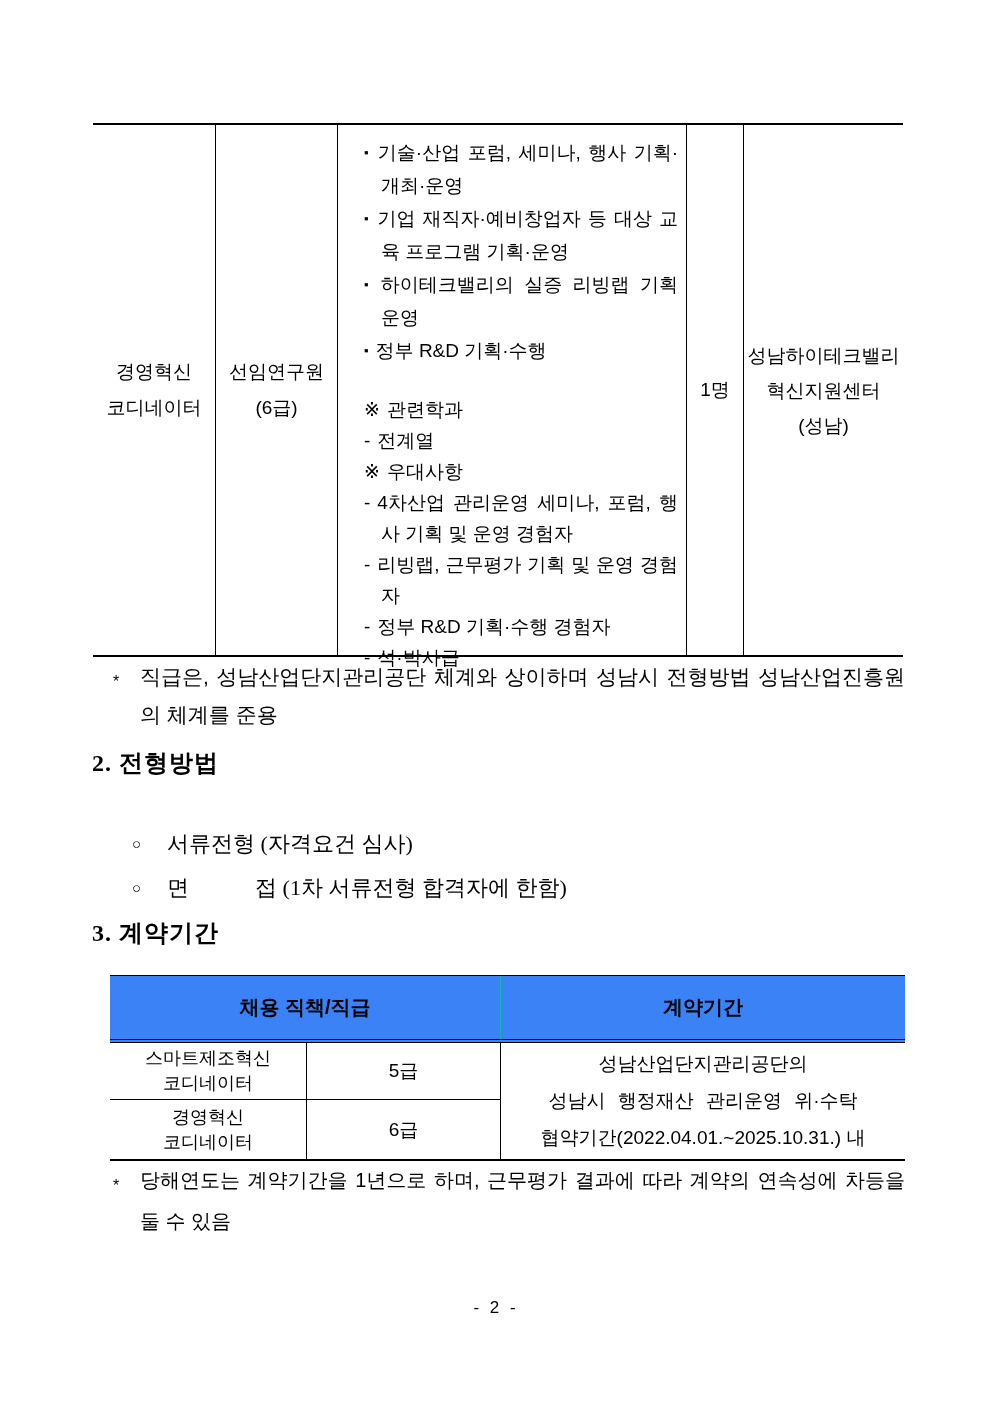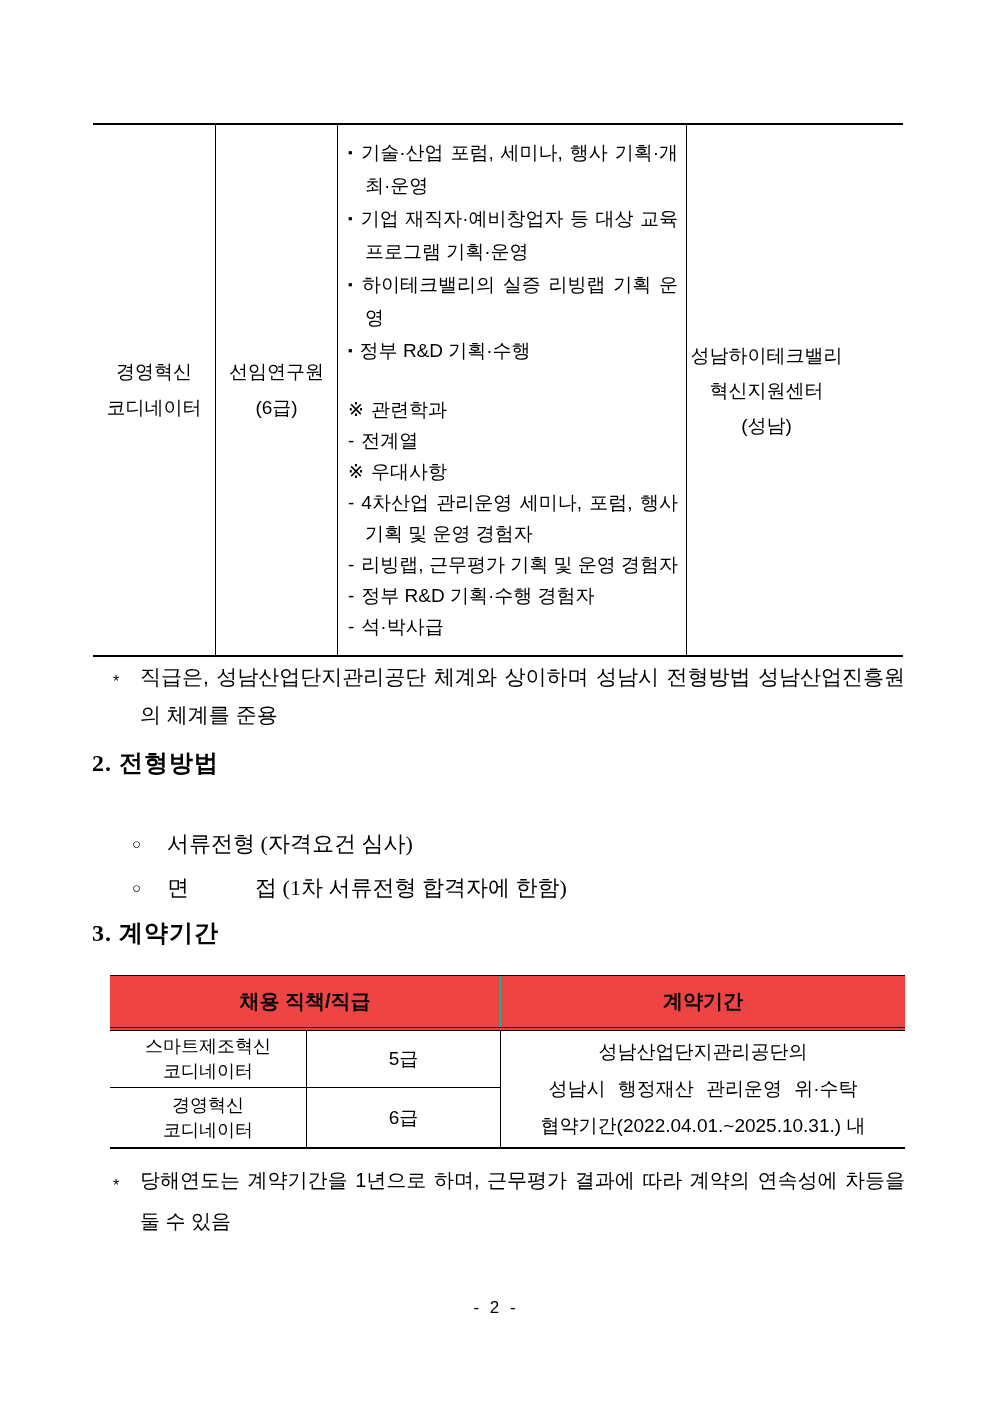--- a/index.html
+++ b/index.html
@@ -8,21 +8,21 @@
 
   
   .t1{position:absolute;left:93px;top:123px;width:810px;height:534px;display:flex;
       border-top:2px solid #000;border-bottom:2px solid #000;box-sizing:border-box;}
   .t1 > div{box-sizing:border-box;font-size:19px;}
   .bl{border-left:1px solid #000;}
   .center{display:flex;align-items:center;justify-content:center;text-align:center;}
   .pre{white-space:pre-line;}
   .c1{width:122px;line-height:36px;}
   .c2{width:122px;line-height:36px;}
-  .c3{width:349px;padding:11px 8px 0 10px;}
+  .c3{width:349px;padding:11px 8px 0 26px;}
   .c4{width:57px;font-size:18px;}
   .c5{width:160px;line-height:35px;}
 
   .hang{padding-left:17px;text-indent:-17px;text-align:justify;word-break:break-all;
         line-height:33px;}
   .hang .mk{margin-right:7px;}
   .dut .mk{font-size:13px;vertical-align:2px;}
   .qual{line-height:31px;}
   .gap{height:27px;}
 
@@ -41,21 +41,21 @@
   .li{position:absolute;left:110px;font-family:"Liberation Serif","DejaVu Serif",serif;
       font-size:22px;white-space:pre;}
   .li1{top:803px;}
   .li2{top:847px;}
   .li .circle{font-size:15px;margin-right:26px;vertical-align:2px;}
 
   
   .t2{position:absolute;left:110px;top:975px;width:795px;border-bottom:2px solid #000;
       box-sizing:border-box;}
   .t2 *{box-sizing:border-box;}
-  .t2-h{display:flex;height:56px;background:#ef4444;border-top:1px solid #000;
+  .t2-h{display:flex;height:68px;background:#3b82f6;border-top:1px solid #000;
         border-bottom:4px double #000;font-weight:bold;font-size:20px;}
   .hc1{width:390px;display:flex;align-items:center;justify-content:center;}
   .hc2{width:405px;display:flex;align-items:center;justify-content:center;
        border-left:1px solid #14b8a6;}
   .t2-body{display:flex;height:116px;}
   .t2-left{width:390px;display:flex;flex-direction:column;}
   .t2-row{display:flex;height:56px;}
   .t2-row.r2{height:60px;border-top:1px solid #000;}
   .t2-cell{display:flex;align-items:center;justify-content:center;text-align:center;}
   .tp{width:196px;font-size:18px;line-height:25px;}
@@ -111,20 +111,23 @@
       <div class="hang qual">
         <span class="mk">-</span><span>리빙랩, 근무평가 기획 및 운영 경험자</span>
       </div>
       <div class="hang qual">
         <span class="mk">-</span><span>정부 R&amp;D 기획·수행 경험자</span>
       </div>
       <div class="hang qual">
         <span class="mk">-</span><span>석·박사급</span>
       </div>
     </div>
+    <div class="c4 center bl">
+      <span>1명</span>
+    </div>
     <div class="c5 center bl">
       <span class="pre">성남하이테크밸리
 혁신지원센터
 (성남)</span>
     </div>
   </div>
 
   <div class="fn fn1">
     <span class="fnmark">*</span>
     <span class="fntext">직급은, 성남산업단지관리공단 체계와 상이하며 성남시 전형방법 성남산업진흥원의 체계를 준용</span>

